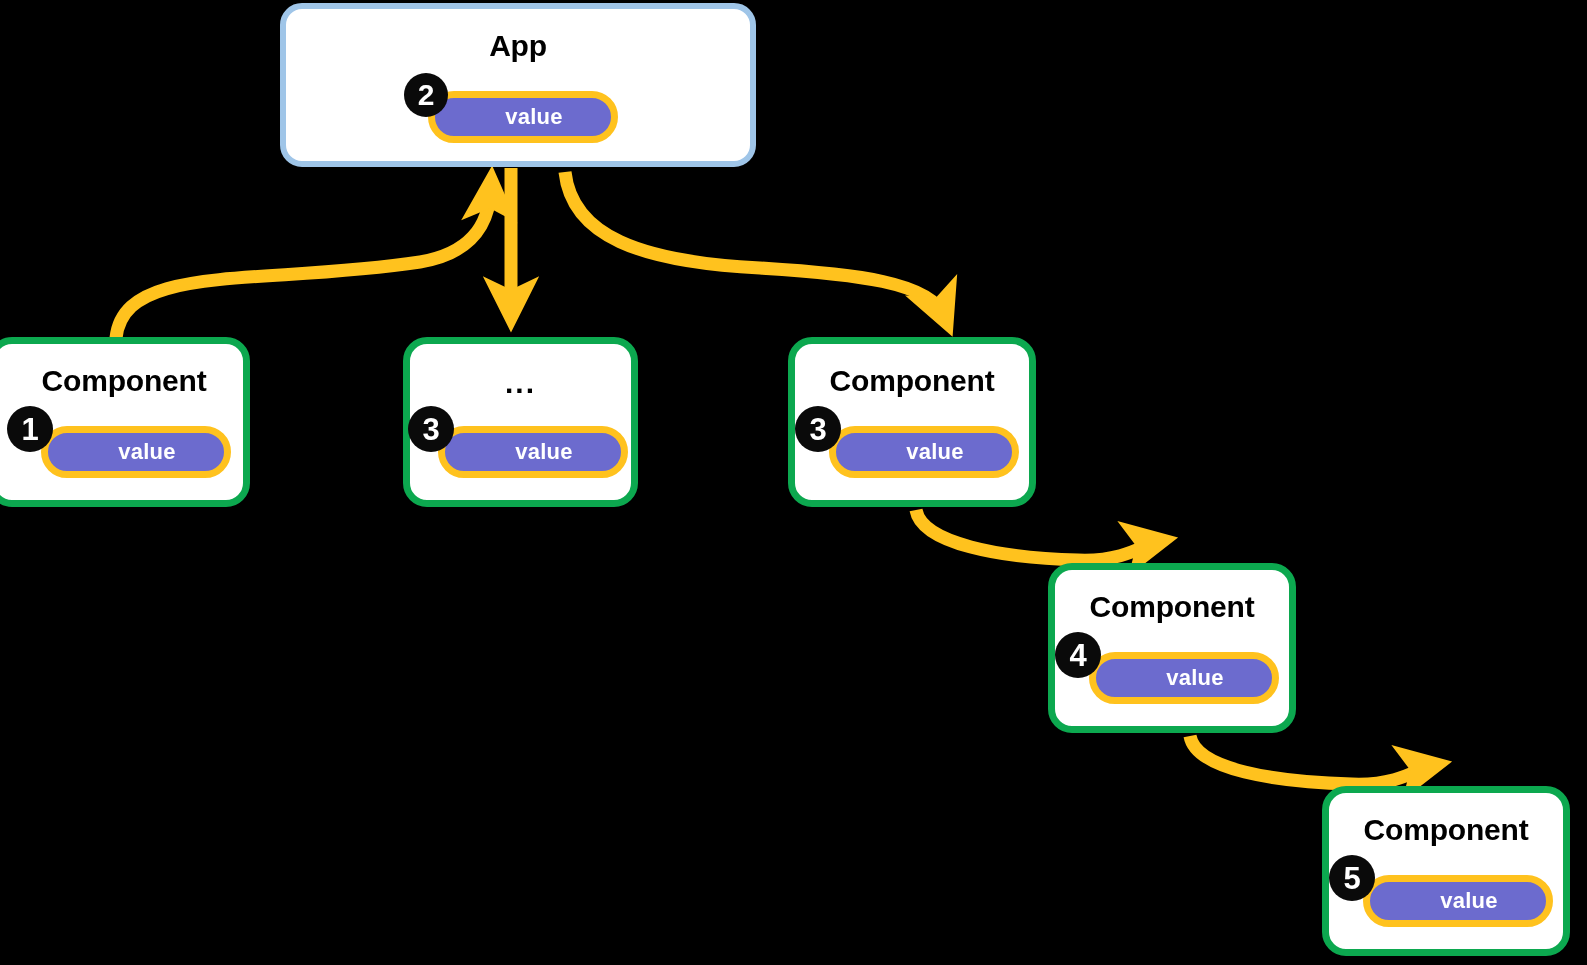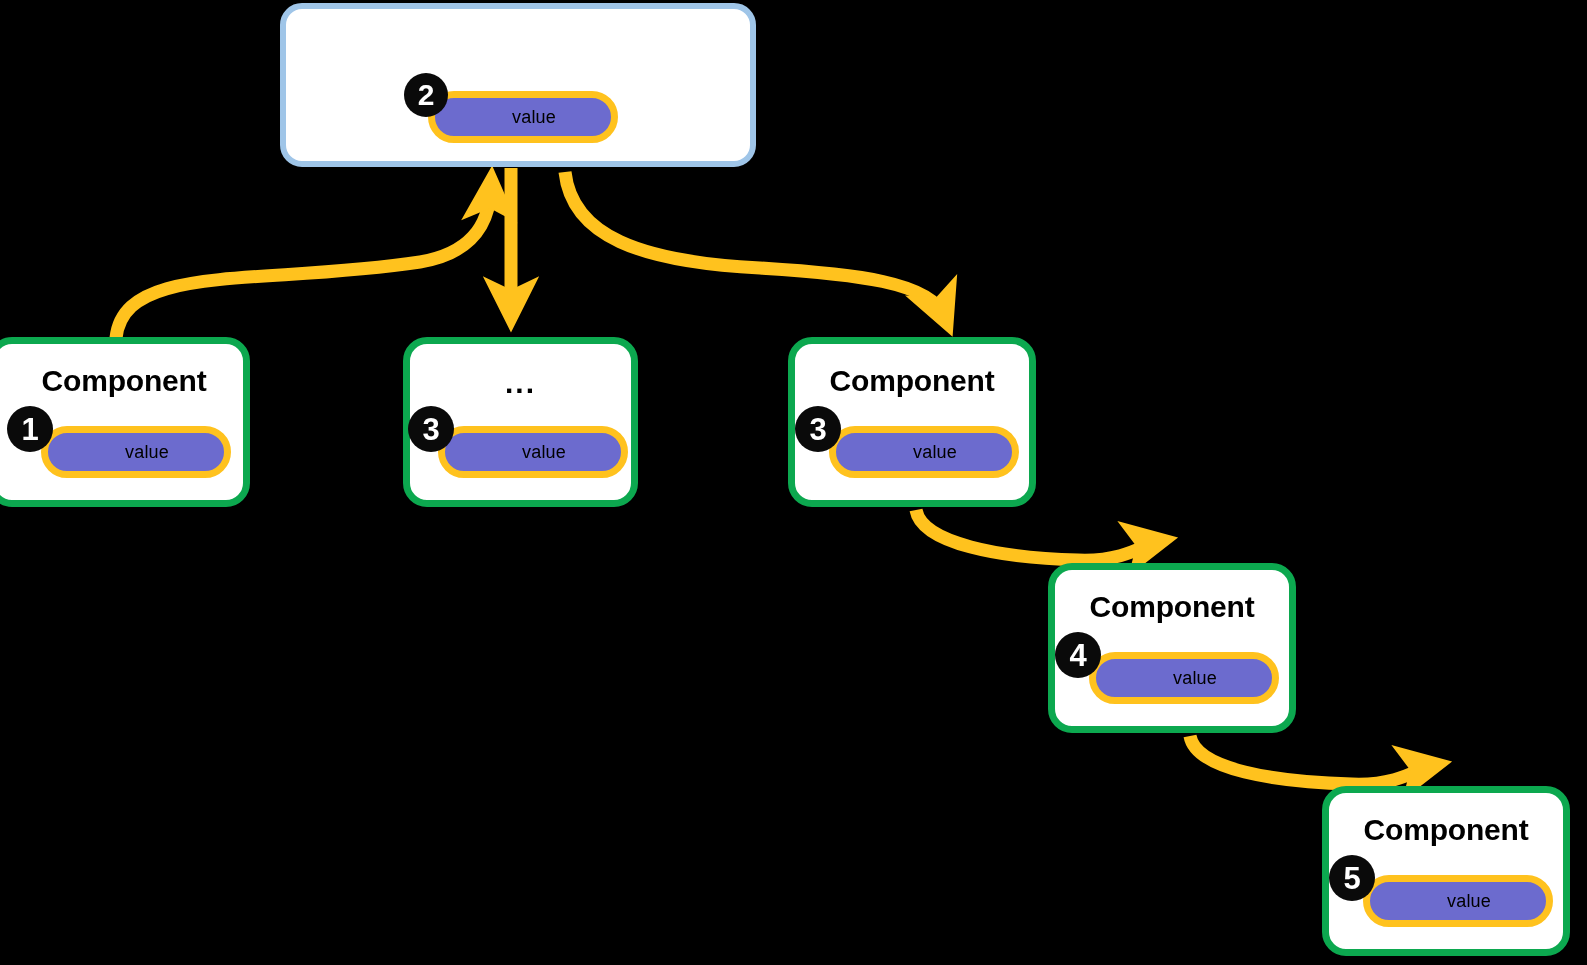--- a/index.html
+++ b/index.html
@@ -58,23 +58,23 @@
     position: absolute;
     background: #6C6BCE;
     border: 7px solid #FFC21E;
     border-radius: 999px;
     box-sizing: border-box;
     display: flex;
     align-items: center;
     justify-content: center;
   }
   .pill-label {
-    color: #000000;
-    font-weight: normal;
-    font-size: 18px;
+    color: #ffffff;
+    font-weight: bold;
+    font-size: 22px;
     letter-spacing: 0.2px;
     padding-left: 22px;
   }
   .badge {
     position: absolute;
     background: #0A0A0A;
     color: #ffffff;
     border-radius: 50%;
     display: flex;
     align-items: center;
@@ -102,20 +102,21 @@
     <path d="M 511 168 L 511 310" fill="none" stroke="#FFC21E" stroke-width="13" stroke-linecap="butt" marker-end="url(#head)"></path>
 
     <path d="M 565 172 C 572 236 640 262 760 268 C 856 274 930 282 944 316" fill="none" stroke="#FFC21E" stroke-width="13" stroke-linecap="butt" marker-end="url(#head)"></path>
 
     <path d="M 916 510 C 922 544 1002 558 1078 560 C 1124 562 1146 544 1156 542" fill="none" stroke="#FFC21E" stroke-width="13" stroke-linecap="butt" marker-end="url(#head)"></path>
 
     <path d="M 1190 736 C 1196 770 1276 782 1352 784 C 1398 786 1420 768 1430 766" fill="none" stroke="#FFC21E" stroke-width="13" stroke-linecap="butt" marker-end="url(#head)"></path>
   </svg>
 
   <div class="node node-app" style="left:280px; top:3px; width:476px; height:164px;">
+    <div class="node-title" style="top:20px;">App</div>
     <div class="badge" style="left:118px; top:64px; width:44px; height:44px; font-size:30px;">2</div>
     <div class="pill" style="left:142px; top:82px; width:190px; height:52px;">
       <span class="pill-label">value</span>
     </div>
   </div>
 
   <div class="node node-comp" style="left:-12px; top:337px; width:262px; height:170px;">
     <div class="node-title" style="top:20px; left:10px;">Component</div>
     <div class="badge" style="left:12px; top:62px; width:46px; height:46px;">1</div>
     <div class="pill" style="left:46px; top:82px; width:190px; height:52px;">

